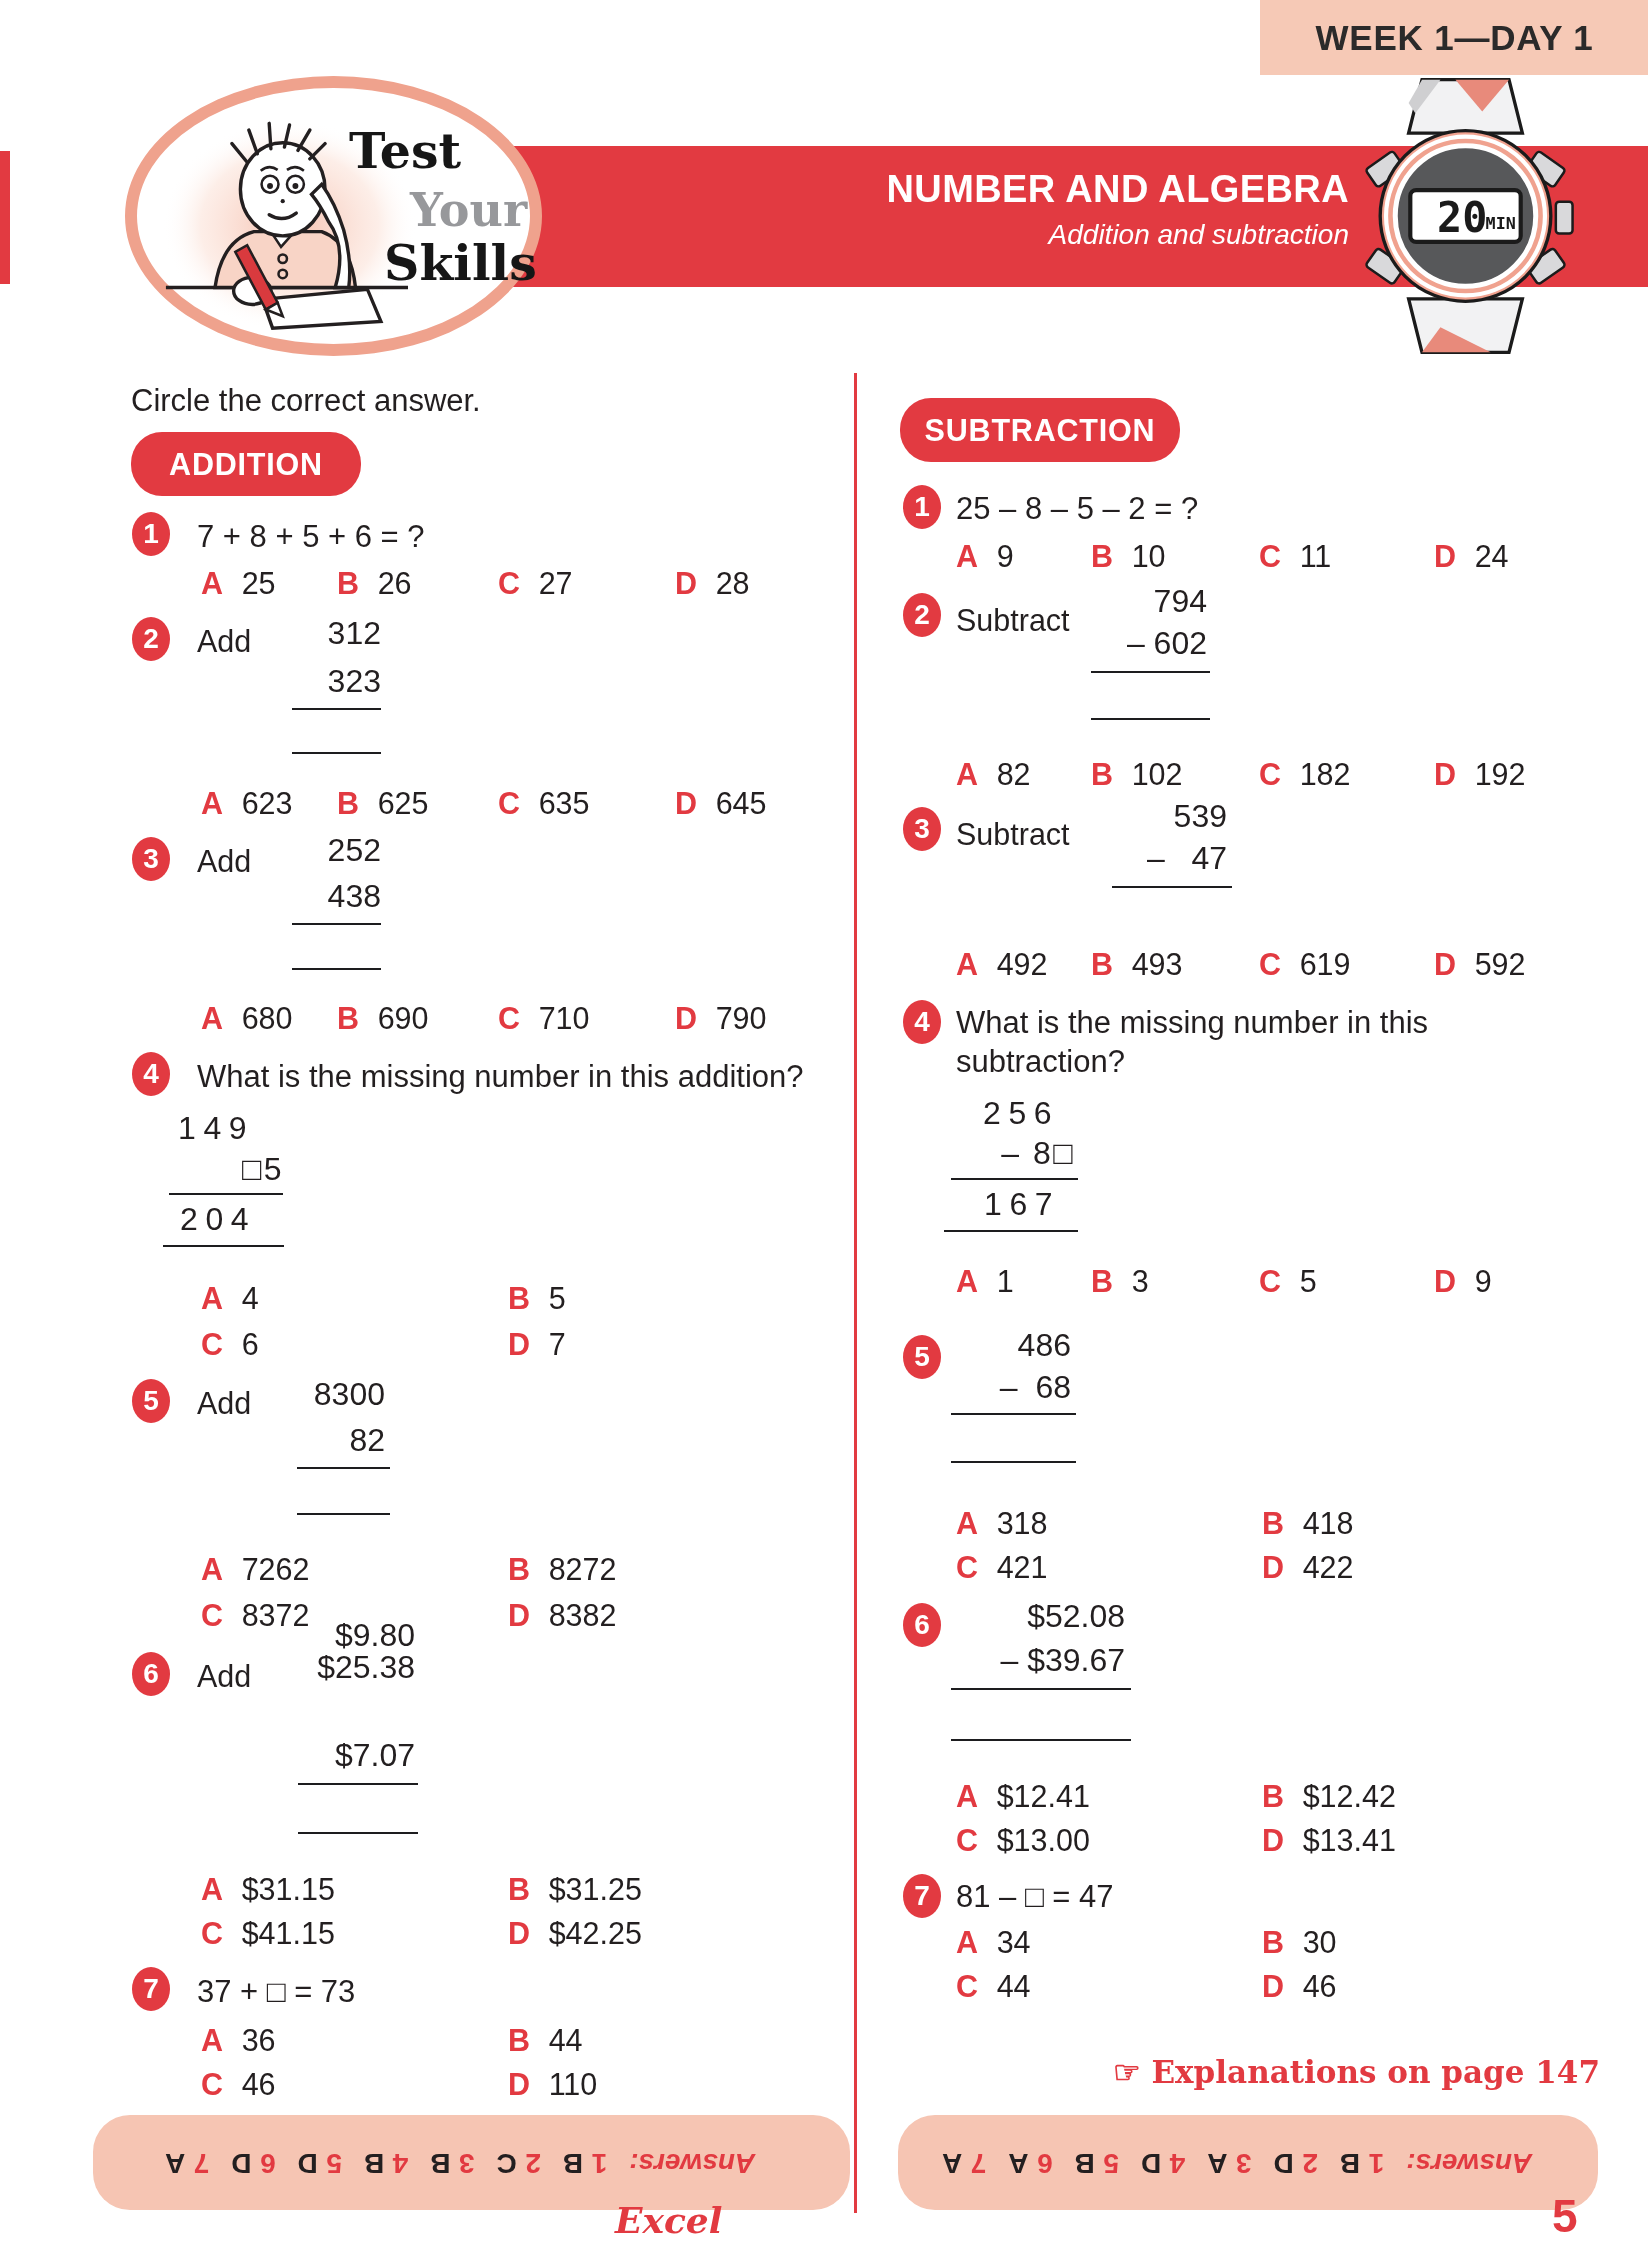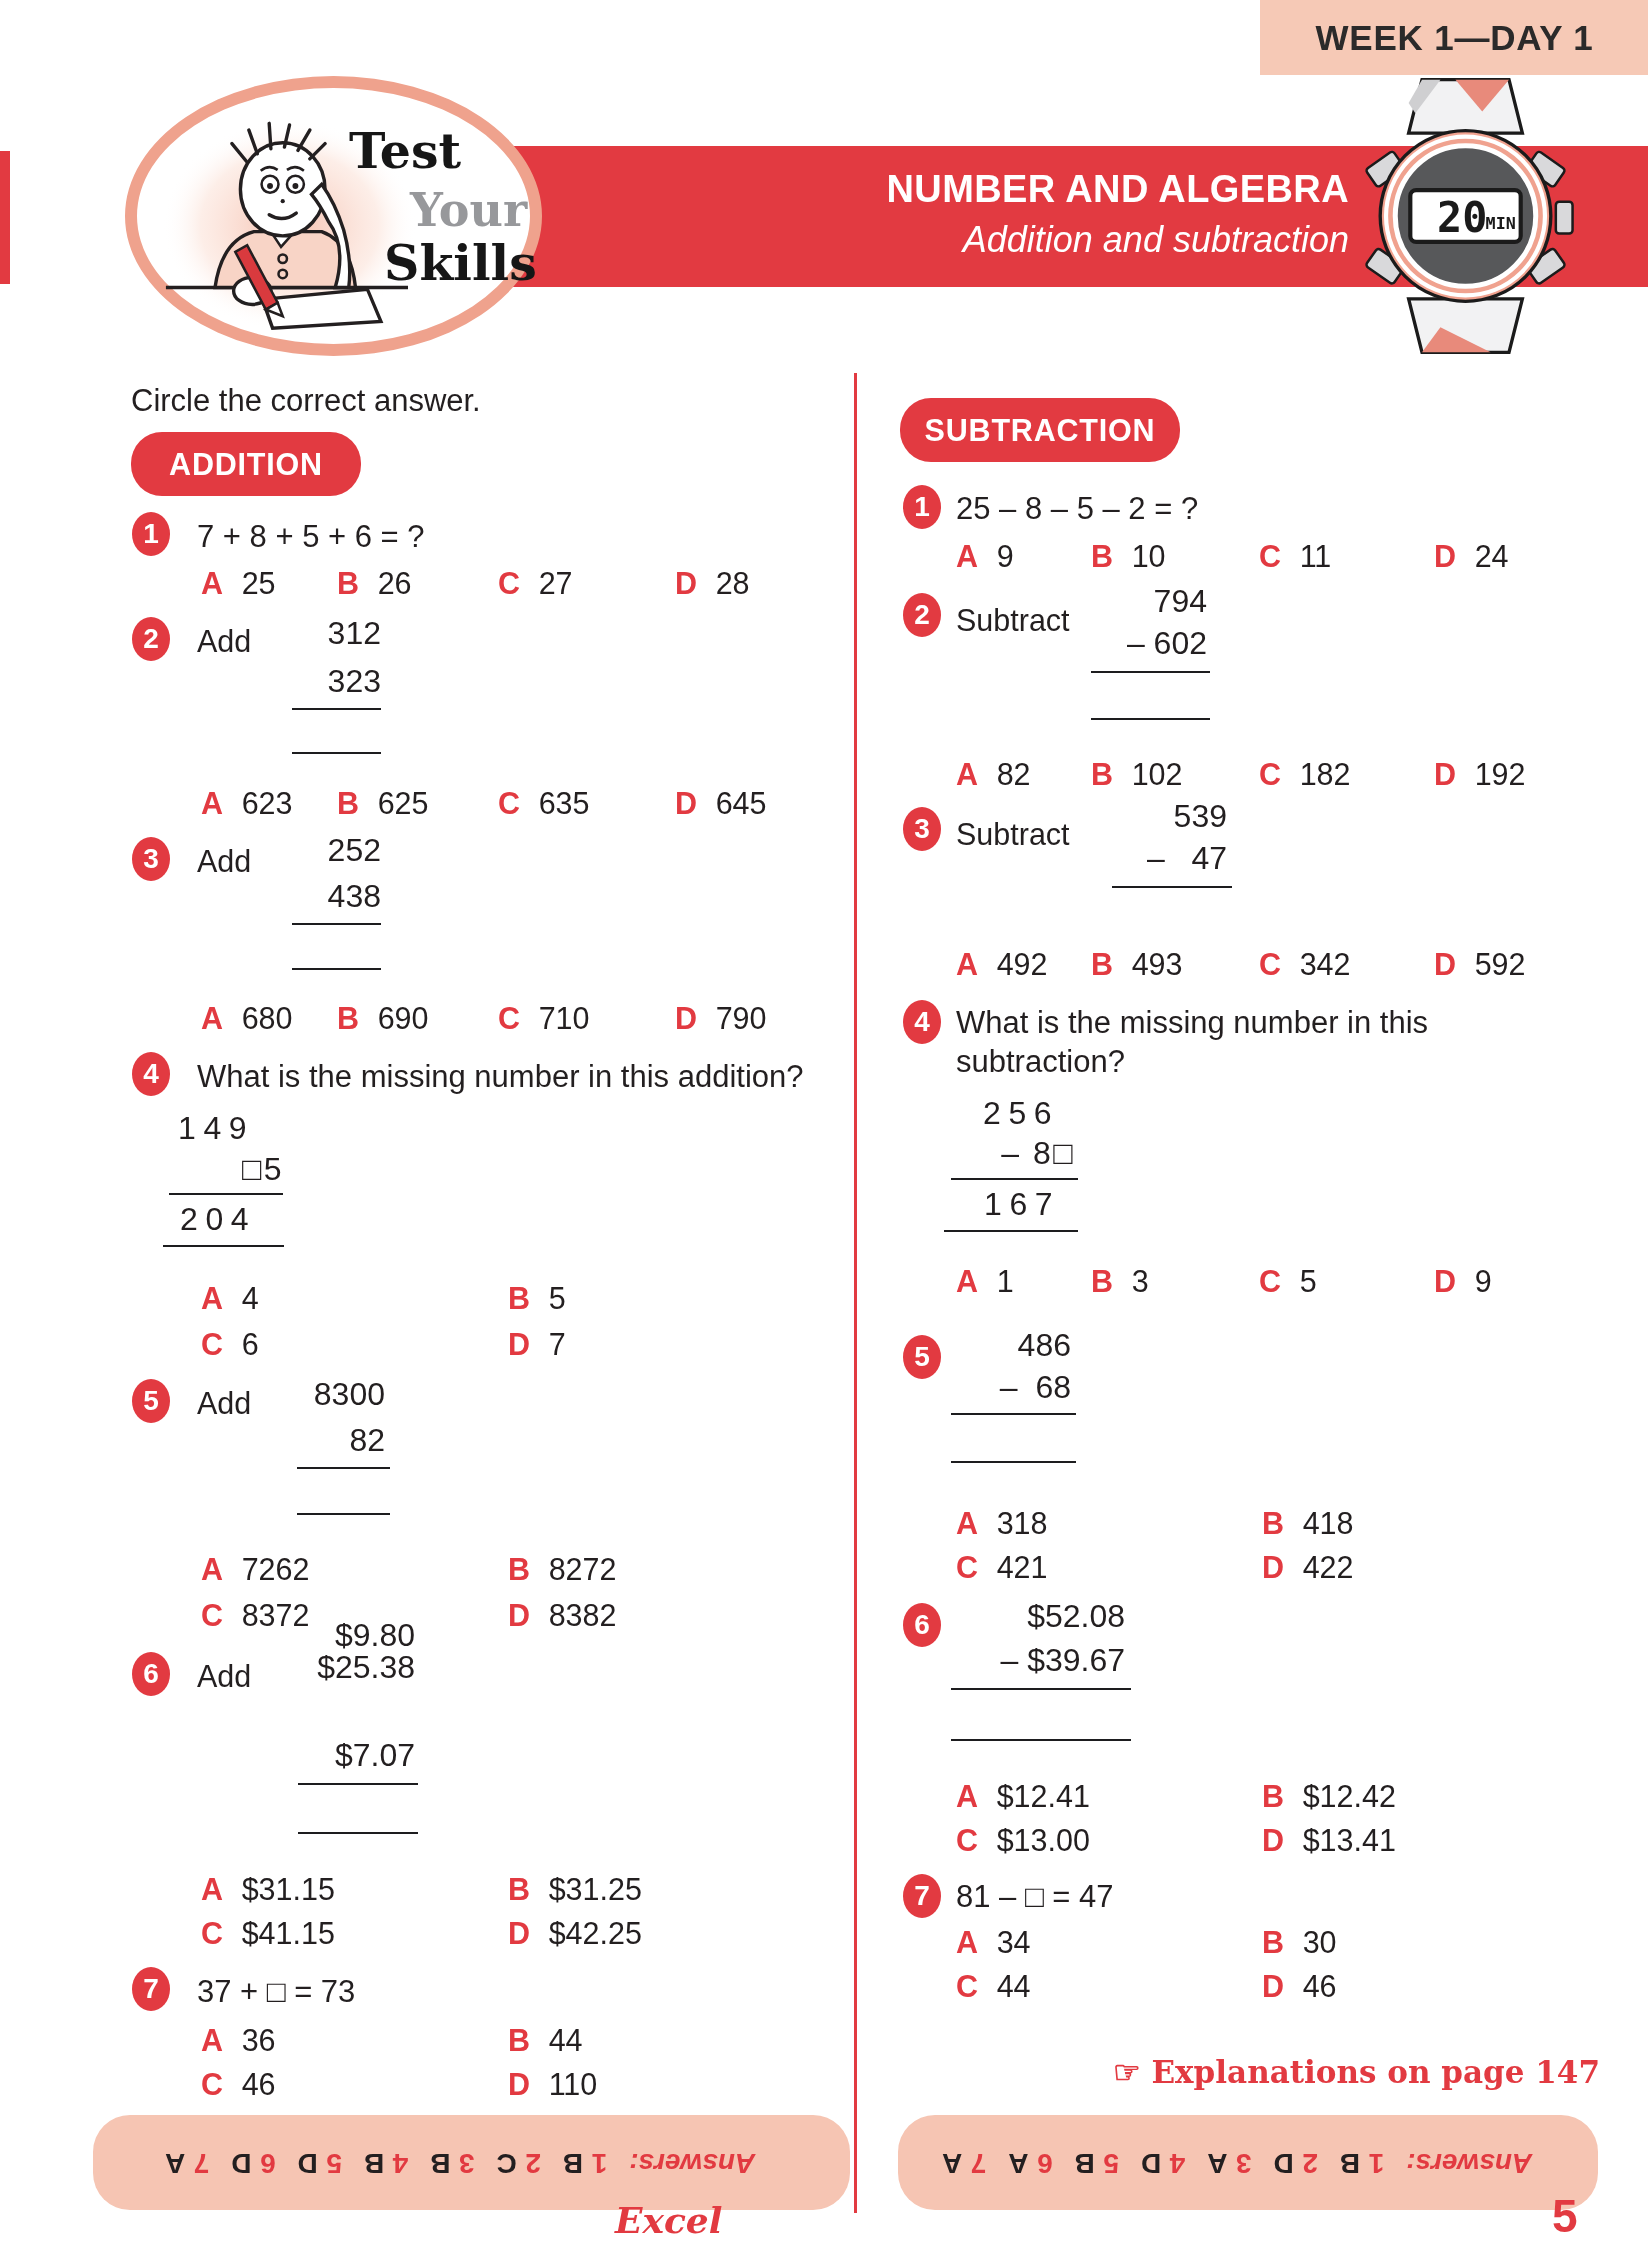--- a/index.html
+++ b/index.html
@@ -7,21 +7,21 @@
     --strip:#f6c5b3; --grey:#97989b;
   }
   html,body{margin:0;padding:0;background:#888;}
   .page{position:relative;width:1649px;height:2261px;background:#fff;
         font-family:"Liberation Sans",sans-serif;overflow:hidden;margin:0 auto;}
   .abs{position:absolute;}
   .week-box{background:var(--pink);display:flex;align-items:center;justify-content:center;
         font-weight:bold;font-size:35px;color:#2b2a2a;letter-spacing:0.8px;}
   .band{background:var(--red);}
   .band-title{color:#fff;font-weight:bold;font-size:38px;letter-spacing:0.4px;white-space:nowrap;text-align:right;}
-  .band-sub{color:#fff;font-style:italic;font-size:36px;white-space:nowrap;text-align:right;font-weight:500;}
+  .band-sub{color:#fff;font-style:italic;font-size:28px;white-space:nowrap;text-align:right;font-weight:500;}
   .oval{border:12.7px solid var(--salmon);border-radius:50%;background:#fff;}
   .logo-t{font-family:"DejaVu Serif","Liberation Serif",serif;font-weight:bold;color:#161616;white-space:nowrap;}
   .instruction{font-size:31px;color:var(--ink);white-space:nowrap;}
   .sec-badge{background:var(--red);color:#fff;font-weight:bold;font-size:30.5px;letter-spacing:0.8px;
         border-radius:31px;display:flex;align-items:center;justify-content:center;white-space:nowrap;}
   .badge-num{width:38px;height:44px;border-radius:50%;background:var(--red);color:#fff;font-weight:bold;
         font-size:28px;display:flex;align-items:center;justify-content:center;}
   .prompt{font-size:31px;color:var(--ink);white-space:nowrap;}
   .oplab{font-size:30.5px;color:var(--ink);white-space:nowrap;}
   .stackline{font-size:32px;color:var(--ink);text-align:right;white-space:pre;}
@@ -340,21 +340,21 @@
   <div class="abs opt" style="left:956px;top:947px">
       <b>A</b>
       <span>492</span>
     </div>
   <div class="abs opt" style="left:1091px;top:947px">
       <b>B</b>
       <span>493</span>
     </div>
   <div class="abs opt" style="left:1259px;top:947px">
       <b>C</b>
-      <span>342</span>
+      <span>619</span>
     </div>
   <div class="abs opt" style="left:1434px;top:947px">
       <b>D</b>
       <span>592</span>
     </div>
 
   <div class="abs badge-num" style="left:903px;top:1000px">4</div>
   <div class="abs prompt" style="left:956px;top:1005px">What is the missing number in this</div>
   <div class="abs prompt" style="left:956px;top:1044px">subtraction?</div>
   <div class="abs stackline sp" style="left:983px;top:1095px;width:110px;text-align:left">256</div>

